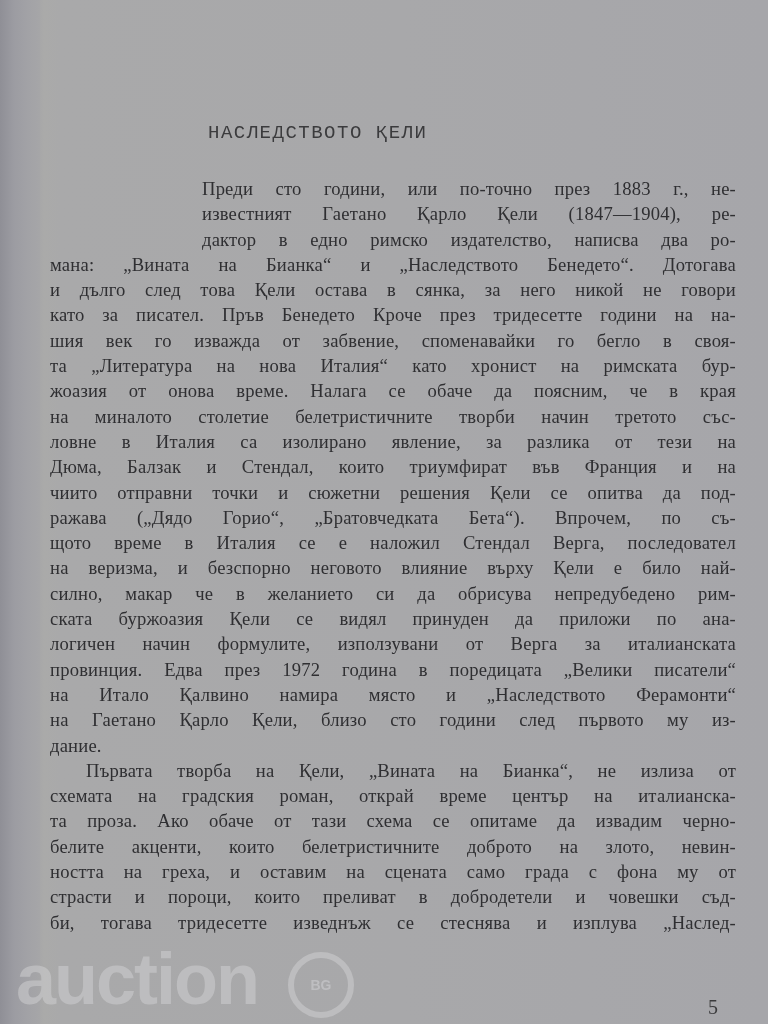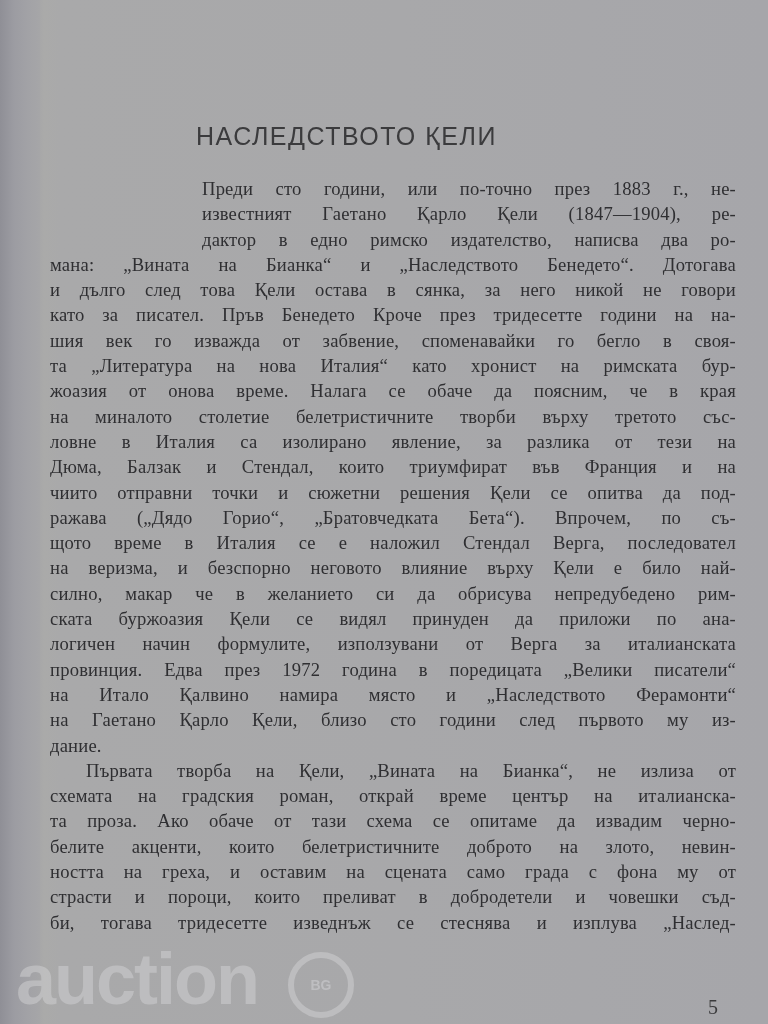--- a/index.html
+++ b/index.html
@@ -17,24 +17,24 @@
       background: linear-gradient(90deg, #9a9aa0 0px, #a3a3a8 10px, #a0a0a5 30px, #aaaaa9 44px, #a9a9aa 60px, #a8a8aa 400px, #a6a6aa 768px);
     }
     .gutter-shadow {
       position: absolute;
       left: 0; top: 0;
       width: 40px; height: 1024px;
       background: linear-gradient(90deg, #8f8f96 0px, #9c9ca2 14px, #a2a2a6 28px, #a6a6a8 40px);
     }
     .title {
       position: absolute;
-      left: 196px;
+      left: 208px;
       top: 122px;
-      font-family: Liberation Sans, sans-serif;
-      font-size: 25px;
+      font-family: Liberation Mono, monospace;
+      font-size: 19px;
       letter-spacing: 1.5px;
       color: #3b3b3d;
       white-space: nowrap;
     }
     .text-block {
       position: absolute;
       left: 50px;
       top: 176px;
       width: 686px;
       font-family: "Liberation Serif", serif;
@@ -96,21 +96,21 @@
   <div class="text-block">
     <div class="line indent-big">Преди сто години, или по-точно през 1883 г., не-</div>
     <div class="line indent-big">известният Гаетано Қарло Қели (1847—1904), ре-</div>
     <div class="line indent-big">дактор в едно римско издателство, написва два ро-</div>
     <div class="line">мана: „Вината на Бианка“ и „Наследството Бенедето“. Дотогава</div>
     <div class="line">и дълго след това Қели остава в сянка, за него никой не говори</div>
     <div class="line">като за писател. Пръв Бенедето Кроче през тридесетте години на на-</div>
     <div class="line">шия век го изважда от забвение, споменавайки го бегло в своя-</div>
     <div class="line">та „Литература на нова Италия“ като хронист на римската бур-</div>
     <div class="line">жоазия от онова време. Налага се обаче да поясним, че в края</div>
-    <div class="line">на миналото столетие белетристичните творби върху третото със-</div>
+    <div class="line">на миналото столетие белетристичните творби начин третото със-</div>
     <div class="line">ловне в Италия са изолирано явление, за разлика от тези на</div>
     <div class="line">Дюма, Балзак и Стендал, които триумфират във Франция и на</div>
     <div class="line">чиито отправни точки и сюжетни решения Қели се опитва да под-</div>
     <div class="line">ражава („Дядо Горио“, „Братовчедката Бета“). Впрочем, по съ-</div>
     <div class="line">щото време в Италия се е наложил Стендал Верга, последовател</div>
     <div class="line">на веризма, и безспорно неговото влияние върху Қели е било най-</div>
     <div class="line">силно, макар че в желанието си да обрисува непредубедено рим-</div>
     <div class="line">ската буржоазия Қели се видял принуден да приложи по ана-</div>
     <div class="line">логичен начин формулите, използувани от Верга за италианската</div>
     <div class="line">провинция. Едва през 1972 година в поредицата „Велики писатели“</div>

